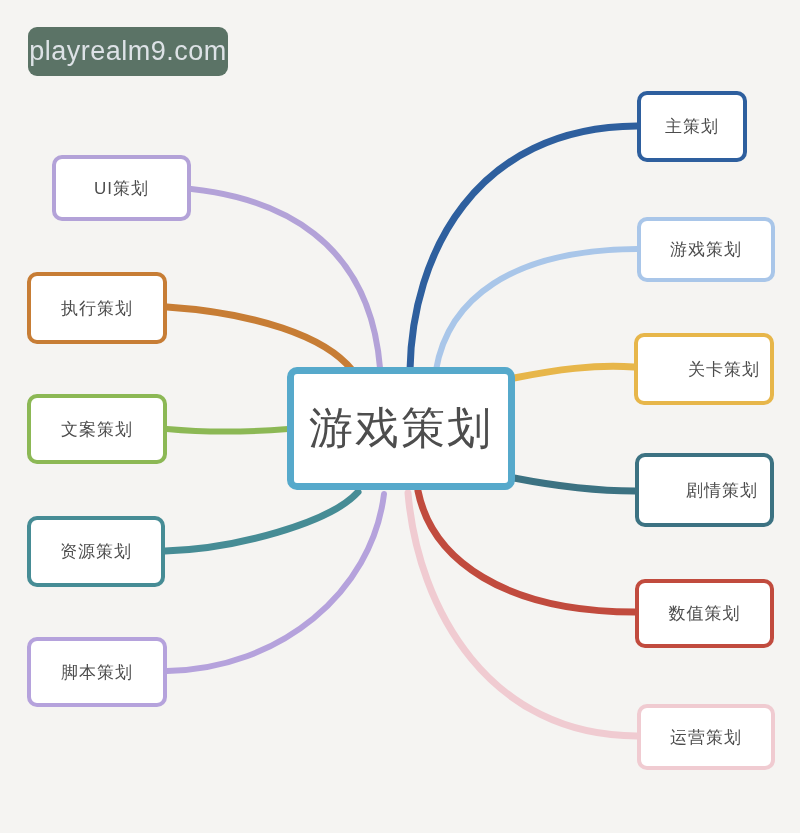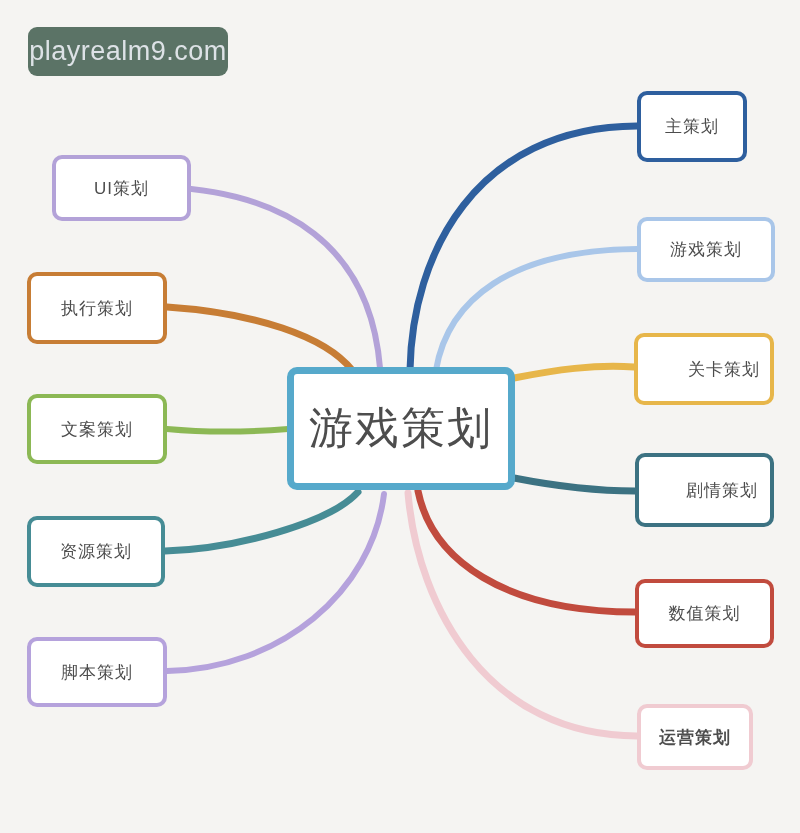--- a/index.html
+++ b/index.html
@@ -57,21 +57,21 @@
   .n-zhixing { left: 27px;  top: 272px; width: 140px; height: 72px; }
   .n-wenan   { left: 27px;  top: 394px; width: 140px; height: 70px; }
   .n-ziyuan  { left: 27px;  top: 516px; width: 138px; height: 71px; }
   .n-jiaoben { left: 27px;  top: 637px; width: 140px; height: 70px; align-items: center; }
   .n-center  { left: 287px; top: 367px; width: 228px; height: 123px; }
   .n-zhu     { left: 637px; top: 91px;  width: 110px; height: 71px; }
   .n-xitong  { left: 637px; top: 217px; width: 138px; height: 65px; }
   .n-guanka  { left: 634px; top: 333px; width: 140px; height: 72px; padding-left: 40px; }
   .n-juqing  { left: 635px; top: 453px; width: 139px; height: 74px; }
   .n-shuzhi  { left: 635px; top: 579px; width: 139px; height: 69px; }
-  .n-yunying { left: 637px; top: 704px; width: 116px; height: 66px; font-weight: bold; }
+  .n-yunying { left: 637px; top: 704px; width: 138px; height: 66px; }
 </style>
 </head>
 <body>
 
 <div class="canvas">
 
   <div class="watermark" style="background-color: rgb(91, 115, 102); color: rgb(221, 226, 230);">playrealm9.com</div>
 
   <svg class="edges" viewBox="0 0 800 833">
     <path fill="none" stroke-linecap="round" stroke-width="7" d="M 410 370 C 412 255 475 127 637 126" stroke="#2e5f9e"></path>

